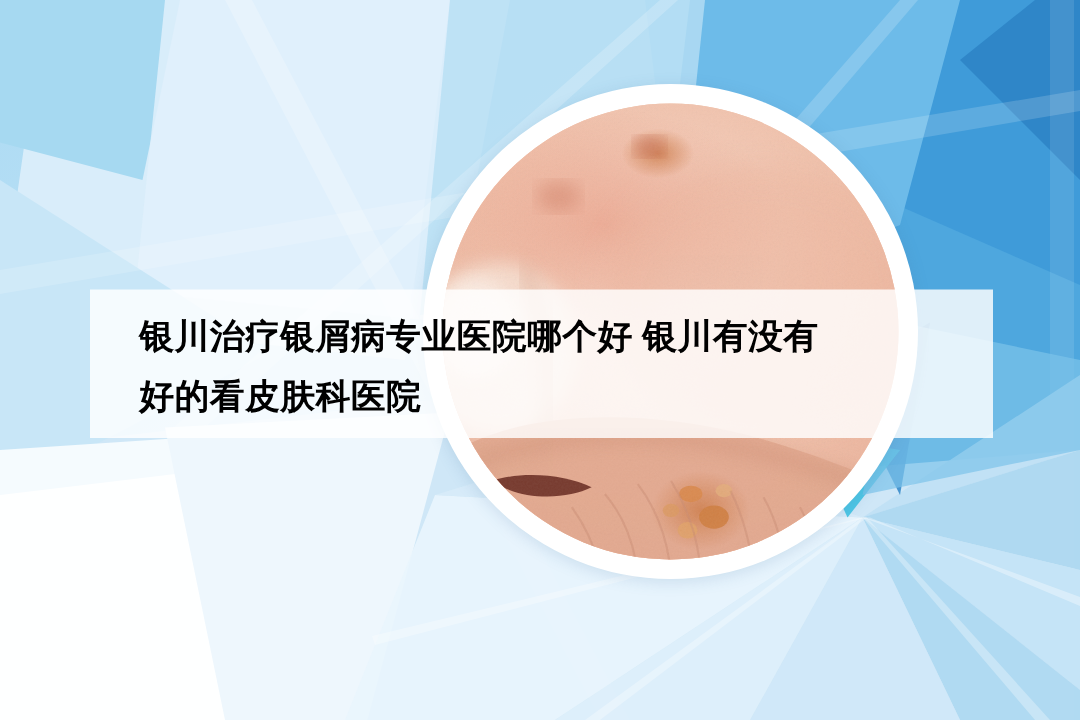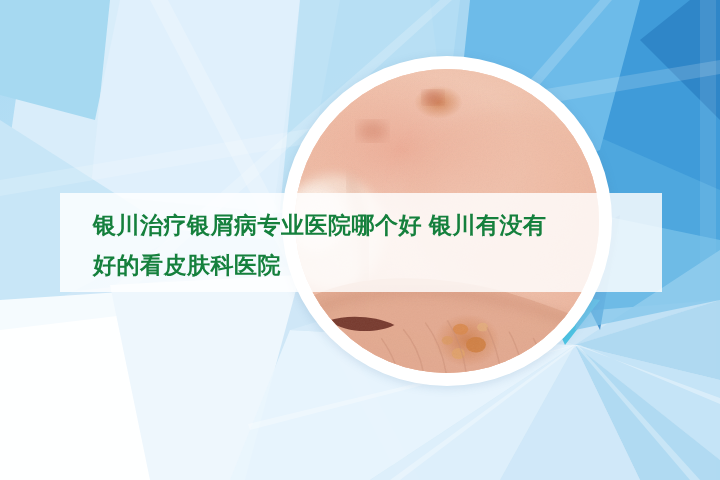--- a/index.html
+++ b/index.html
@@ -60,23 +60,24 @@
     background: rgba(255,255,255,0.82);
   }
   .caption-text {
     position: absolute;
     left: 93px;
     top: 205px;
     width: 560px;
     font-size: 23px;
     font-weight: bold;
     line-height: 40px;
-    color: #15803d;
+    color: #000000;
     letter-spacing: 0.5px;
     white-space: pre-line;
+    font-family: Liberation Serif, serif;
   }
 </style>
 </head>
 <body>
 
 <div id="stage">
 
   <svg class="bg-layer" viewBox="0 0 720 480" preserveAspectRatio="none">
     <defs>
       <linearGradient id="gradA" x1="0" y1="0" x2="1" y2="1">

